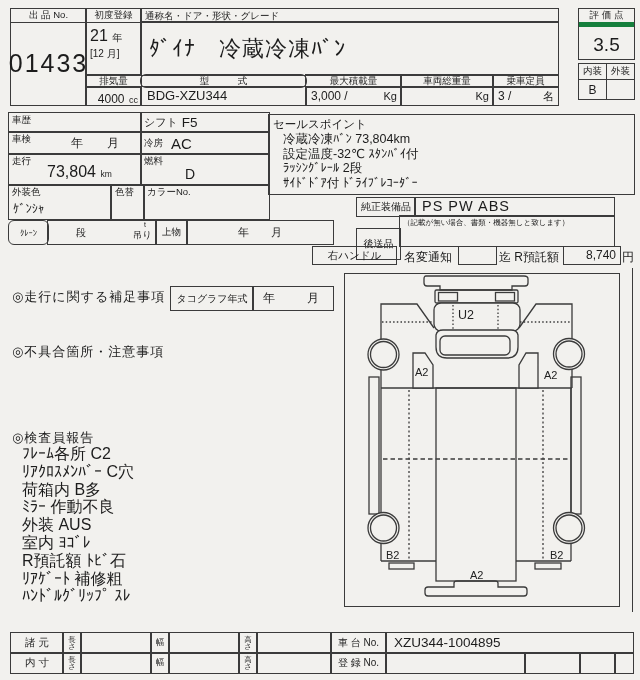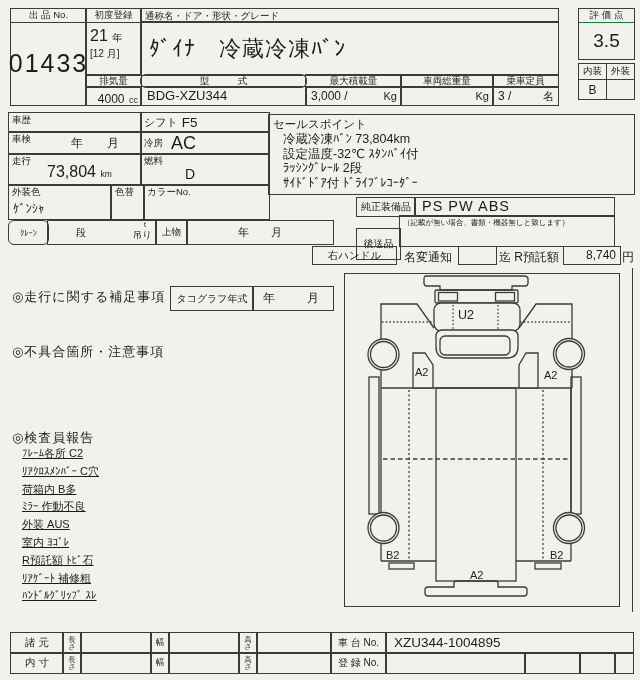--- a/index.html
+++ b/index.html
@@ -13,21 +13,21 @@
     width:640px;height:680px;
     background:#f2f1ee;
     overflow:hidden;
   }
   .cell{position:absolute;border:1px solid #3b3b3b;}
   .nob{position:absolute;}
   .hdr{display:flex;align-items:center;justify-content:center;font-size:9.5px;}
   .lblTL{position:absolute;top:1px;left:3px;font-size:9.5px;white-space:nowrap;}
   .flexc{display:flex;align-items:center;justify-content:center;}
   .vstack{width:10px;font-size:7.5px;line-height:7.5px;word-break:break-all;text-align:center;margin:auto;}
-  .repline{font-size:11px;line-height:17.8px;white-space:nowrap;text-decoration:underline;}
+  .repline{font-size:16px;line-height:17.8px;white-space:nowrap;}
   .salesline{font-size:12.5px;line-height:14.6px;white-space:nowrap;}
   .sectitle{position:absolute;font-size:13px;letter-spacing:1px;white-space:nowrap;}
   svg text{font-family:"Liberation Sans","DejaVu Sans",sans-serif;fill:#222;}
 </style>
 </head>
 <body>
 
 <div id="sheet">
 
   <div class="cell" style="left:10px;top:8px;width:75px;height:96px;">
@@ -70,21 +70,21 @@
     <span style="font-size:11px;padding-right:4px;">Kg</span>
   </div>
 
   <div class="cell hdr" style="left:492px;top:74px;width:65px;height:12px;">乗車定員</div>
   <div class="cell" style="left:492px;top:86px;width:65px;height:18px;display:flex;align-items:center;justify-content:space-between;">
     <span style="font-size:12px;padding-left:5px;">3 /</span>
     <span style="font-size:11px;padding-right:4px;">名</span>
   </div>
 
   <div class="cell" style="left:578px;top:8px;width:55px;height:50px;">
-    <div class="hdr" style="height:13px;border-bottom:1px solid #15803d;">評 価 点</div>
+    <div class="hdr" style="height:13px;border-bottom:5px solid #15803d;">評 価 点</div>
     <div class="flexc" style="height:35px;font-size:19px;text-align:center;">3.5</div>
   </div>
   <div class="cell" style="left:578px;top:63px;width:55px;height:35px;">
     <div style="display:flex;height:15px;border-bottom:1px solid #3b3b3b;">
       <div class="hdr" style="width:27px;border-right:1px solid #3b3b3b;">内装</div>
       <div class="hdr" style="flex:1;">外装</div>
     </div>
     <div style="display:flex;height:19px;">
       <div class="flexc" style="width:27px;border-right:1px solid #3b3b3b;font-size:12px;">B</div>
       <div class="flexc" style="flex:1;font-size:12px;"></div>
@@ -98,21 +98,21 @@
     <span style="font-size:11px;padding-left:3px;">シフト</span>
     <span style="font-size:13.5px;padding-left:4px;">F5</span>
   </div>
 
   <div class="cell" style="left:8px;top:131px;width:132px;height:22px;">
     <span class="lblTL">車検</span>
     <div style="position:absolute;right:16px;bottom:2px;font-size:12px;letter-spacing:6px;">年　月</div>
   </div>
   <div class="cell" style="left:140px;top:131px;width:128px;height:22px;display:flex;align-items:center;">
     <span style="font-size:9.5px;padding-left:3px;">冷房</span>
-    <span style="font-size:18px;padding-left:8px;">AC</span>
+    <span style="font-size:15px;padding-left:8px;">AC</span>
   </div>
 
   <div class="cell" style="left:8px;top:153px;width:132px;height:31px;">
     <span class="lblTL">走行</span>
     <div style="position:absolute;left:38px;bottom:4px;white-space:nowrap;">
       <span style="font-size:16px;">73,804</span>
       <span style="font-size:8.5px;">km</span>
     </div>
   </div>
   <div class="cell" style="left:140px;top:153px;width:128px;height:31px;text-decoration:underline;">

